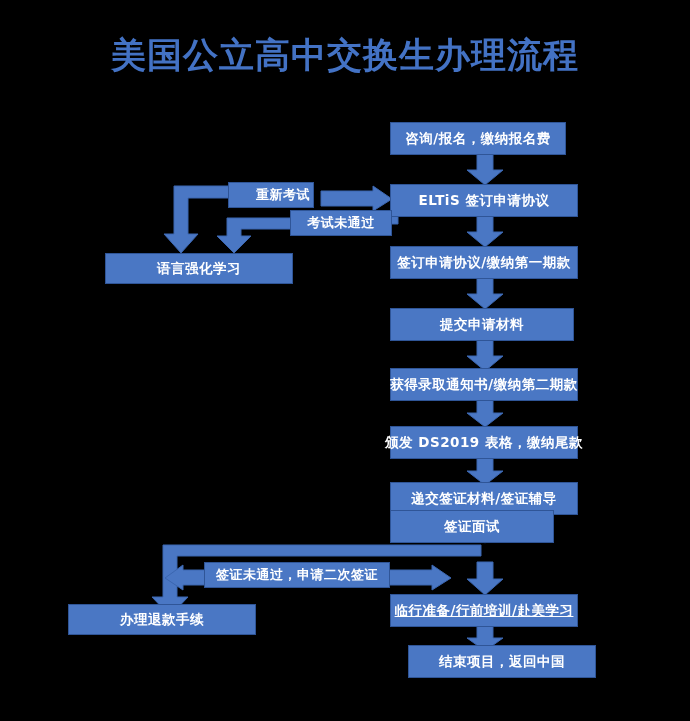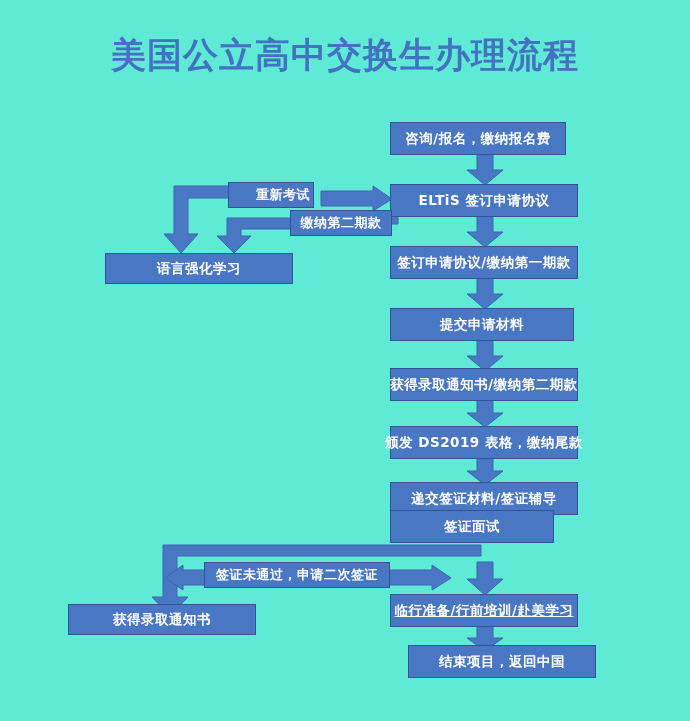--- a/index.html
+++ b/index.html
@@ -7,21 +7,21 @@
     padding: 0;
     background: #ffffff;
   }
   body {
     font-family: "DejaVu Sans", "Liberation Sans", sans-serif;
   }
   #canvas {
     position: relative;
     width: 690px;
     height: 721px;
-    background: #5eead4;
+    background: #000000;
     overflow: hidden;
   }
   .title {
     position: absolute;
     left: 0;
     top: 32px;
     width: 690px;
     text-align: center;
     font-size: 35px;
     font-weight: bold;
@@ -194,21 +194,21 @@
   <div class="node" style="left:390px; top:482px; width:188px; height:33px;">递交签证材料/签证辅导</div>
 
   <div class="node" style="left:390px; top:510px; width:164px; height:33px;">签证面试</div>
 
   <div class="node" style="left:390px; top:594px; width:188px; height:33px;text-decoration:underline;">临行准备/行前培训/赴美学习</div>
 
   <div class="node" style="left:408px; top:645px; width:188px; height:33px;">结束项目，返回中国</div>
 
   <div class="node" style="left:105px; top:253px; width:188px; height:31px;">语言强化学习</div>
 
-  <div class="node" style="left:68px; top:604px; width:188px; height:31px;">获得录取通知书</div>
+  <div class="node" style="left:68px; top:604px; width:188px; height:31px;">办理退款手续</div>
 
   <div class="node label" style="left:228px; top:182px; width:86px; height:26px;padding-left:24px;">重新考试</div>
 
-  <div class="node label" style="left:290px; top:210px; width:102px; height:26px;">缴纳第二期款</div>
+  <div class="node label" style="left:290px; top:210px; width:102px; height:26px;">考试未通过</div>
 
   <div class="node label" style="left:204px; top:562px; width:186px; height:26px;">签证未通过，申请二次签证</div>
 
 </div>
 
 </body></html>

